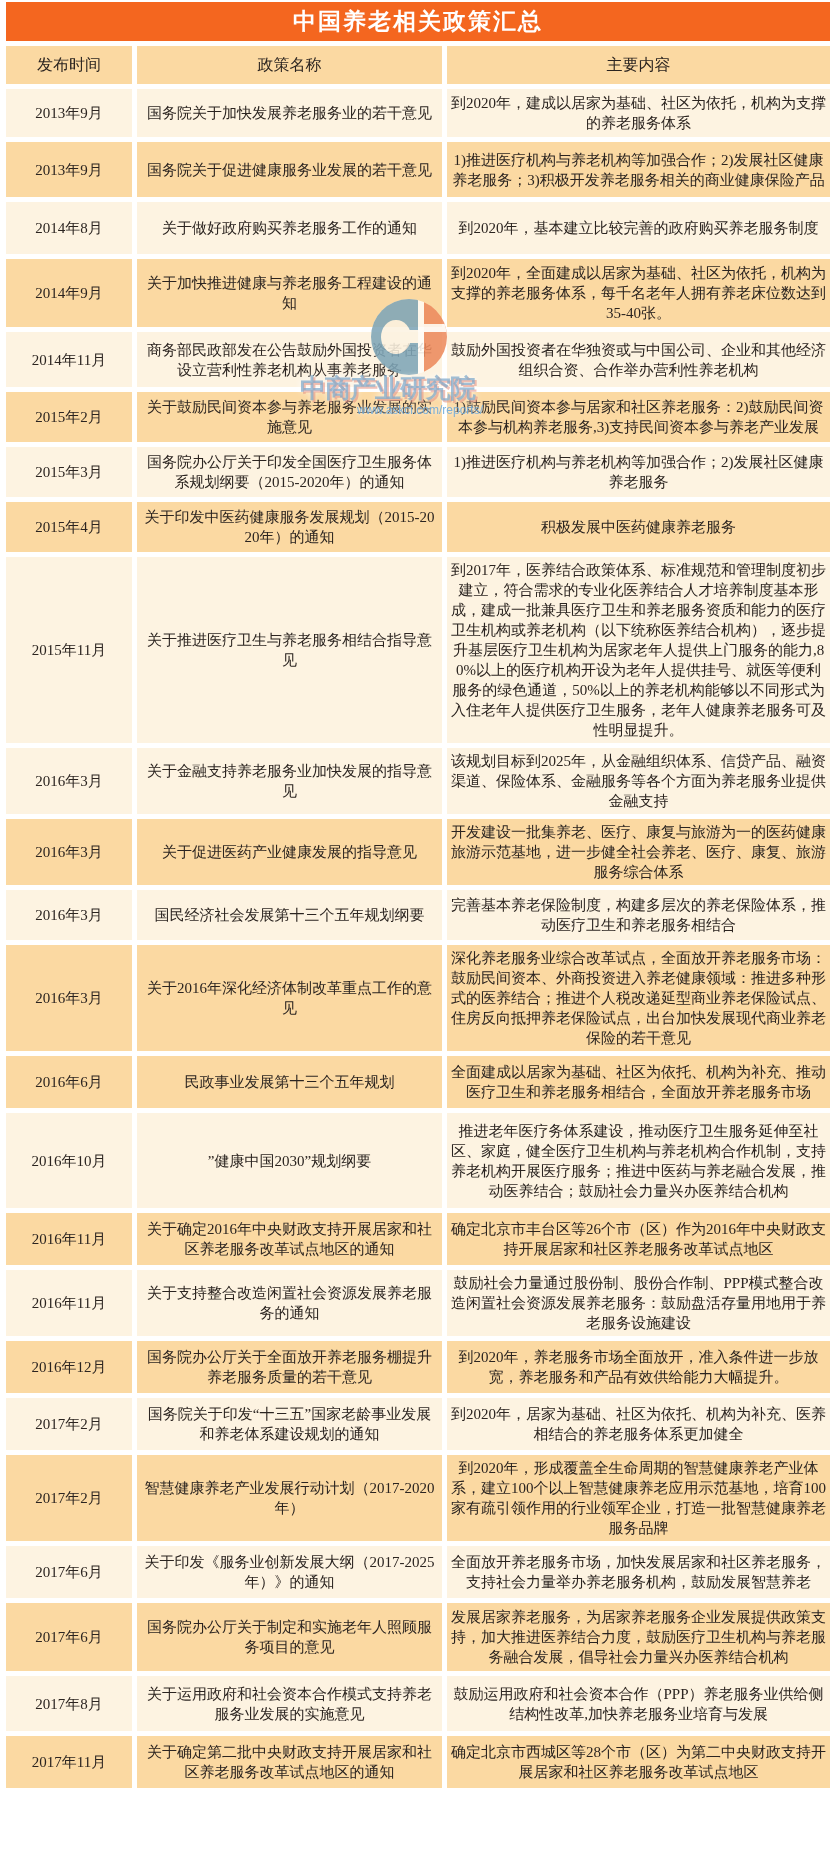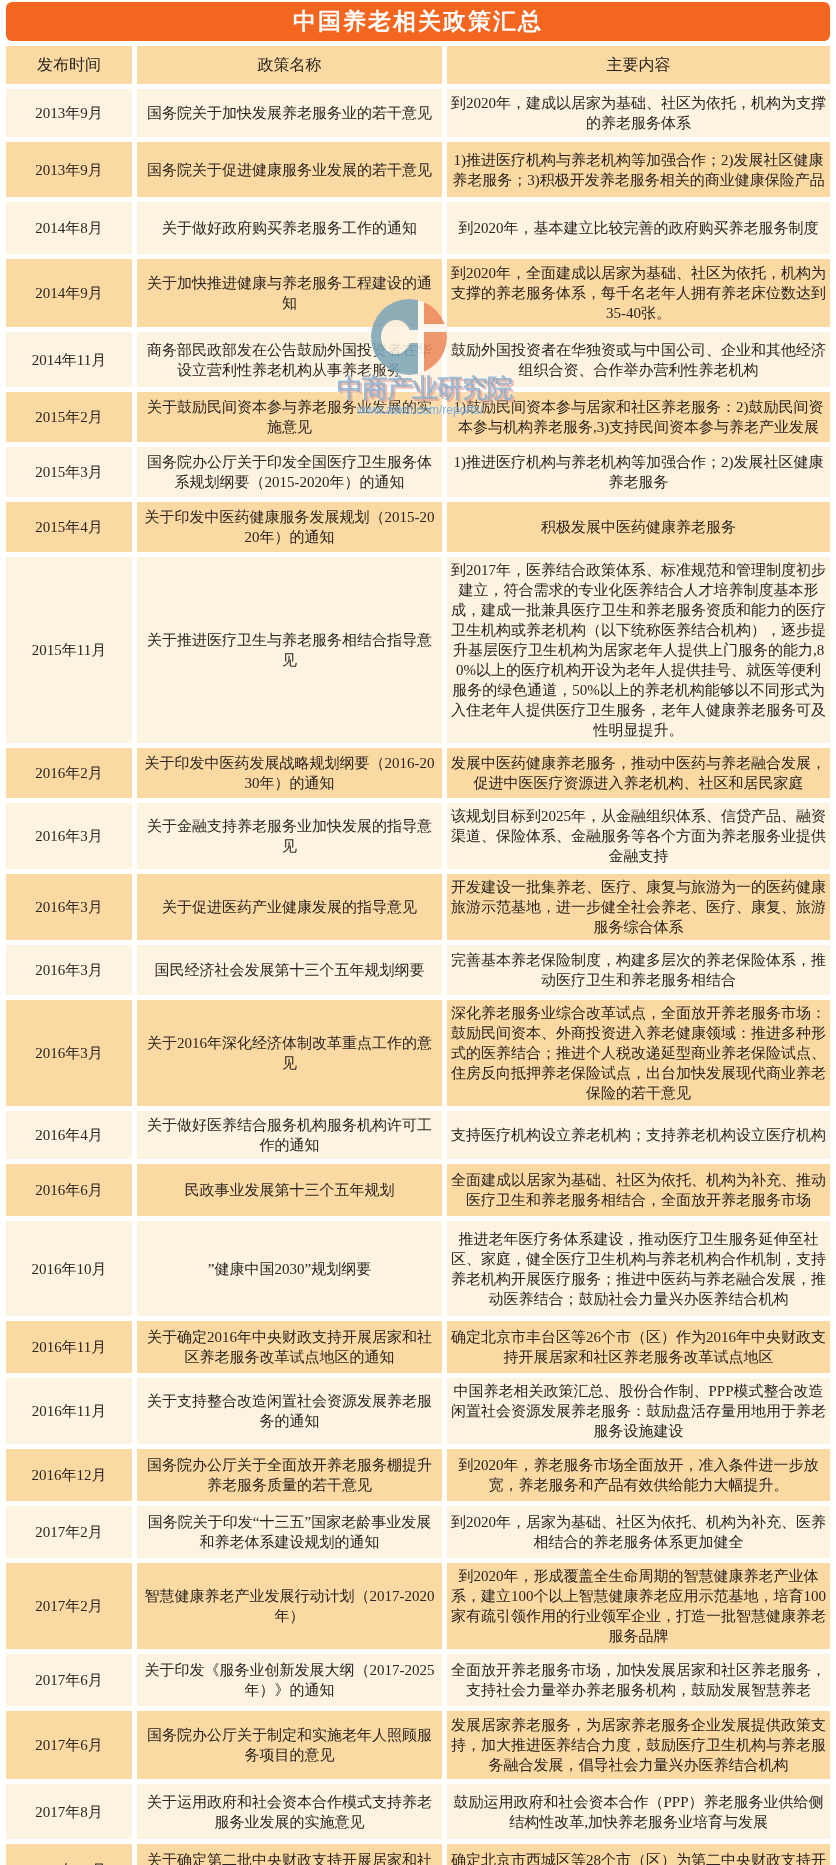--- a/index.html
+++ b/index.html
@@ -5,21 +5,21 @@
   html,body{margin:0;padding:0;}
   body{
     width:836px;height:1865px;overflow:hidden;background:#ffffff;
     font-family:"Liberation Serif","DejaVu Serif",serif;
     color:var(--text,#2b2420);
     position:relative;
   }
   .title-bar{
     margin:2px 6px 0 6px;width:824px;height:39px;
     background:var(--title-bar,#f4661f);
-    display:flex;align-items:center;justify-content:center;border-radius:6px;
+    display:flex;align-items:center;justify-content:center;
   }
   .title-bar span{
     color:var(--title-text,#ffffff);font-size:23px;font-weight:bold;letter-spacing:2px;
   }
   table.policy{
     margin-left:1px;width:834px;
     border-collapse:separate;border-spacing:5px;
     table-layout:fixed;
   }
   th{
@@ -43,21 +43,21 @@
     border-radius:50%;overflow:hidden;opacity:.88;
   }
   .wm-backing{position:absolute;left:0;top:0;right:0;bottom:0;background:rgba(255,253,249,.45);}
   .wm-blue{position:absolute;left:0;top:0;width:62%;height:100%;background:var(--wm-blue,#7fa6b8);}
   .wm-orange{position:absolute;left:70%;top:0;width:30%;height:100%;background:var(--wm-orange,#ed8b5e);}
   .wm-hole{position:absolute;left:13%;top:27%;width:40%;height:46%;border-radius:50%;background:#fcf2e0;}
   .wm-cgap{position:absolute;left:38%;top:41%;width:25%;height:17%;background:#fcf3e3;}
   .wm-vgap{position:absolute;left:62%;top:0;width:8%;height:100%;background:rgba(255,252,247,.95);}
   .wm-ogap{position:absolute;left:62%;top:33%;width:38%;height:11%;background:rgba(255,252,247,.95);}
   .wm-brand{
-    position:absolute;left:308px;top:371px;width:204px;text-align:right;
+    position:absolute;left:300px;top:371px;width:204px;text-align:left;
     font-size:26px;font-weight:bold;letter-spacing:-1px;
     color:rgba(125,168,203,.72);
     text-shadow:2px 2px 0 rgba(226,141,126,.55), 0 0 6px rgba(255,255,255,.9);
   }
   .wm-url{
     position:absolute;left:318px;top:403px;width:204px;text-align:center;
     font-family:"Liberation Sans","DejaVu Sans",sans-serif;
     font-size:12px;color:rgba(110,170,218,.9);
     text-shadow:0 0 5px rgba(255,255,255,.9);
   }
@@ -121,69 +121,59 @@
       <tr class="peach" style="height: 50px;">
         <td class="c-date">2015年4月</td>
         <td class="c-name">关于印发中医药健康服务发展规划（2015-2020年）的通知</td>
         <td class="c-content">积极发展中医药健康养老服务</td>
       </tr>
       <tr class="cream" style="height: 170px;">
         <td class="c-date">2015年11月</td>
         <td class="c-name">关于推进医疗卫生与养老服务相结合指导意见</td>
         <td class="c-content">到2017年，医养结合政策体系、标准规范和管理制度初步建立，符合需求的专业化医养结合人才培养制度基本形成，建成一批兼具医疗卫生和养老服务资质和能力的医疗卫生机构或养老机构（以下统称医养结合机构），逐步提升基层医疗卫生机构为居家老年人提供上门服务的能力,80%以上的医疗机构开设为老年人提供挂号、就医等便利服务的绿色通道，50%以上的养老机构能够以不同形式为入住老年人提供医疗卫生服务，老年人健康养老服务可及性明显提升。</td>
       </tr>
-      <tr class="peach" style="height: 50px;">
-        <td class="c-date">2016年2月</td>
-        <td class="c-name">关于印发中医药发展战略规划纲要（2016-2030年）的通知</td>
-        <td class="c-content">发展中医药健康养老服务，推动中医药与养老融合发展，促进中医医疗资源进入养老机构、社区和居民家庭</td>
-      </tr>
       <tr class="cream" style="height: 62px;">
         <td class="c-date">2016年3月</td>
         <td class="c-name">关于金融支持养老服务业加快发展的指导意见</td>
         <td class="c-content">该规划目标到2025年，从金融组织体系、信贷产品、融资渠道、保险体系、金融服务等各个方面为养老服务业提供金融支持</td>
       </tr>
       <tr class="peach" style="height: 66px;">
         <td class="c-date">2016年3月</td>
         <td class="c-name">关于促进医药产业健康发展的指导意见</td>
         <td class="c-content">开发建设一批集养老、医疗、康复与旅游为一的医药健康旅游示范基地，进一步健全社会养老、医疗、康复、旅游服务综合体系</td>
       </tr>
       <tr class="cream" style="height: 50px;">
         <td class="c-date">2016年3月</td>
         <td class="c-name">国民经济社会发展第十三个五年规划纲要</td>
         <td class="c-content">完善基本养老保险制度，构建多层次的养老保险体系，推动医疗卫生和养老服务相结合</td>
       </tr>
       <tr class="peach" style="height: 95px;">
         <td class="c-date">2016年3月</td>
         <td class="c-name">关于2016年深化经济体制改革重点工作的意见</td>
         <td class="c-content">深化养老服务业综合改革试点，全面放开养老服务市场：鼓励民间资本、外商投资进入养老健康领域：推进多种形式的医养结合；推进个人税改递延型商业养老保险试点、住房反向抵押养老保险试点，出台加快发展现代商业养老保险的若干意见</td>
-      </tr>
-      <tr class="cream" style="height: 48px;">
-        <td class="c-date">2016年4月</td>
-        <td class="c-name">关于做好医养结合服务机构服务机构许可工作的通知</td>
-        <td class="c-content">支持医疗机构设立养老机构；支持养老机构设立医疗机构</td>
       </tr>
       <tr class="peach" style="height: 52px;">
         <td class="c-date">2016年6月</td>
         <td class="c-name">民政事业发展第十三个五年规划</td>
         <td class="c-content">全面建成以居家为基础、社区为依托、机构为补充、推动医疗卫生和养老服务相结合，全面放开养老服务市场</td>
       </tr>
       <tr class="cream" style="height: 95px;">
         <td class="c-date">2016年10月</td>
         <td class="c-name">”健康中国2030”规划纲要</td>
         <td class="c-content">推进老年医疗务体系建设，推动医疗卫生服务延伸至社区、家庭，健全医疗卫生机构与养老机构合作机制，支持养老机构开展医疗服务；推进中医药与养老融合发展，推动医养结合；鼓励社会力量兴办医养结合机构</td>
       </tr>
       <tr class="peach" style="height: 52px;">
         <td class="c-date">2016年11月</td>
         <td class="c-name">关于确定2016年中央财政支持开展居家和社区养老服务改革试点地区的通知</td>
         <td class="c-content">确定北京市丰台区等26个市（区）作为2016年中央财政支持开展居家和社区养老服务改革试点地区</td>
       </tr>
       <tr class="cream" style="height: 66px;">
         <td class="c-date">2016年11月</td>
         <td class="c-name">关于支持整合改造闲置社会资源发展养老服务的通知</td>
-        <td class="c-content">中国养老相关政策汇总、股份合作制、PPP模式整合改造闲置社会资源发展养老服务：鼓励盘活存量用地用于养老服务设施建设</td>
+        <td class="c-content">鼓励社会力量通过股份制、股份合作制、PPP模式整合改造闲置社会资源发展养老服务：鼓励盘活存量用地用于养老服务设施建设</td>
       </tr>
       <tr class="peach" style="height: 52px;">
         <td class="c-date">2016年12月</td>
         <td class="c-name">国务院办公厅关于全面放开养老服务棚提升养老服务质量的若干意见</td>
         <td class="c-content">到2020年，养老服务市场全面放开，准入条件进一步放宽，养老服务和产品有效供给能力大幅提升。</td>
       </tr>
       <tr class="cream" style="height: 52px;">
         <td class="c-date">2017年2月</td>
         <td class="c-name">国务院关于印发“十三五”国家老龄事业发展和养老体系建设规划的通知</td>
         <td class="c-content">到2020年，居家为基础、社区为依托、机构为补充、医养相结合的养老服务体系更加健全</td>

